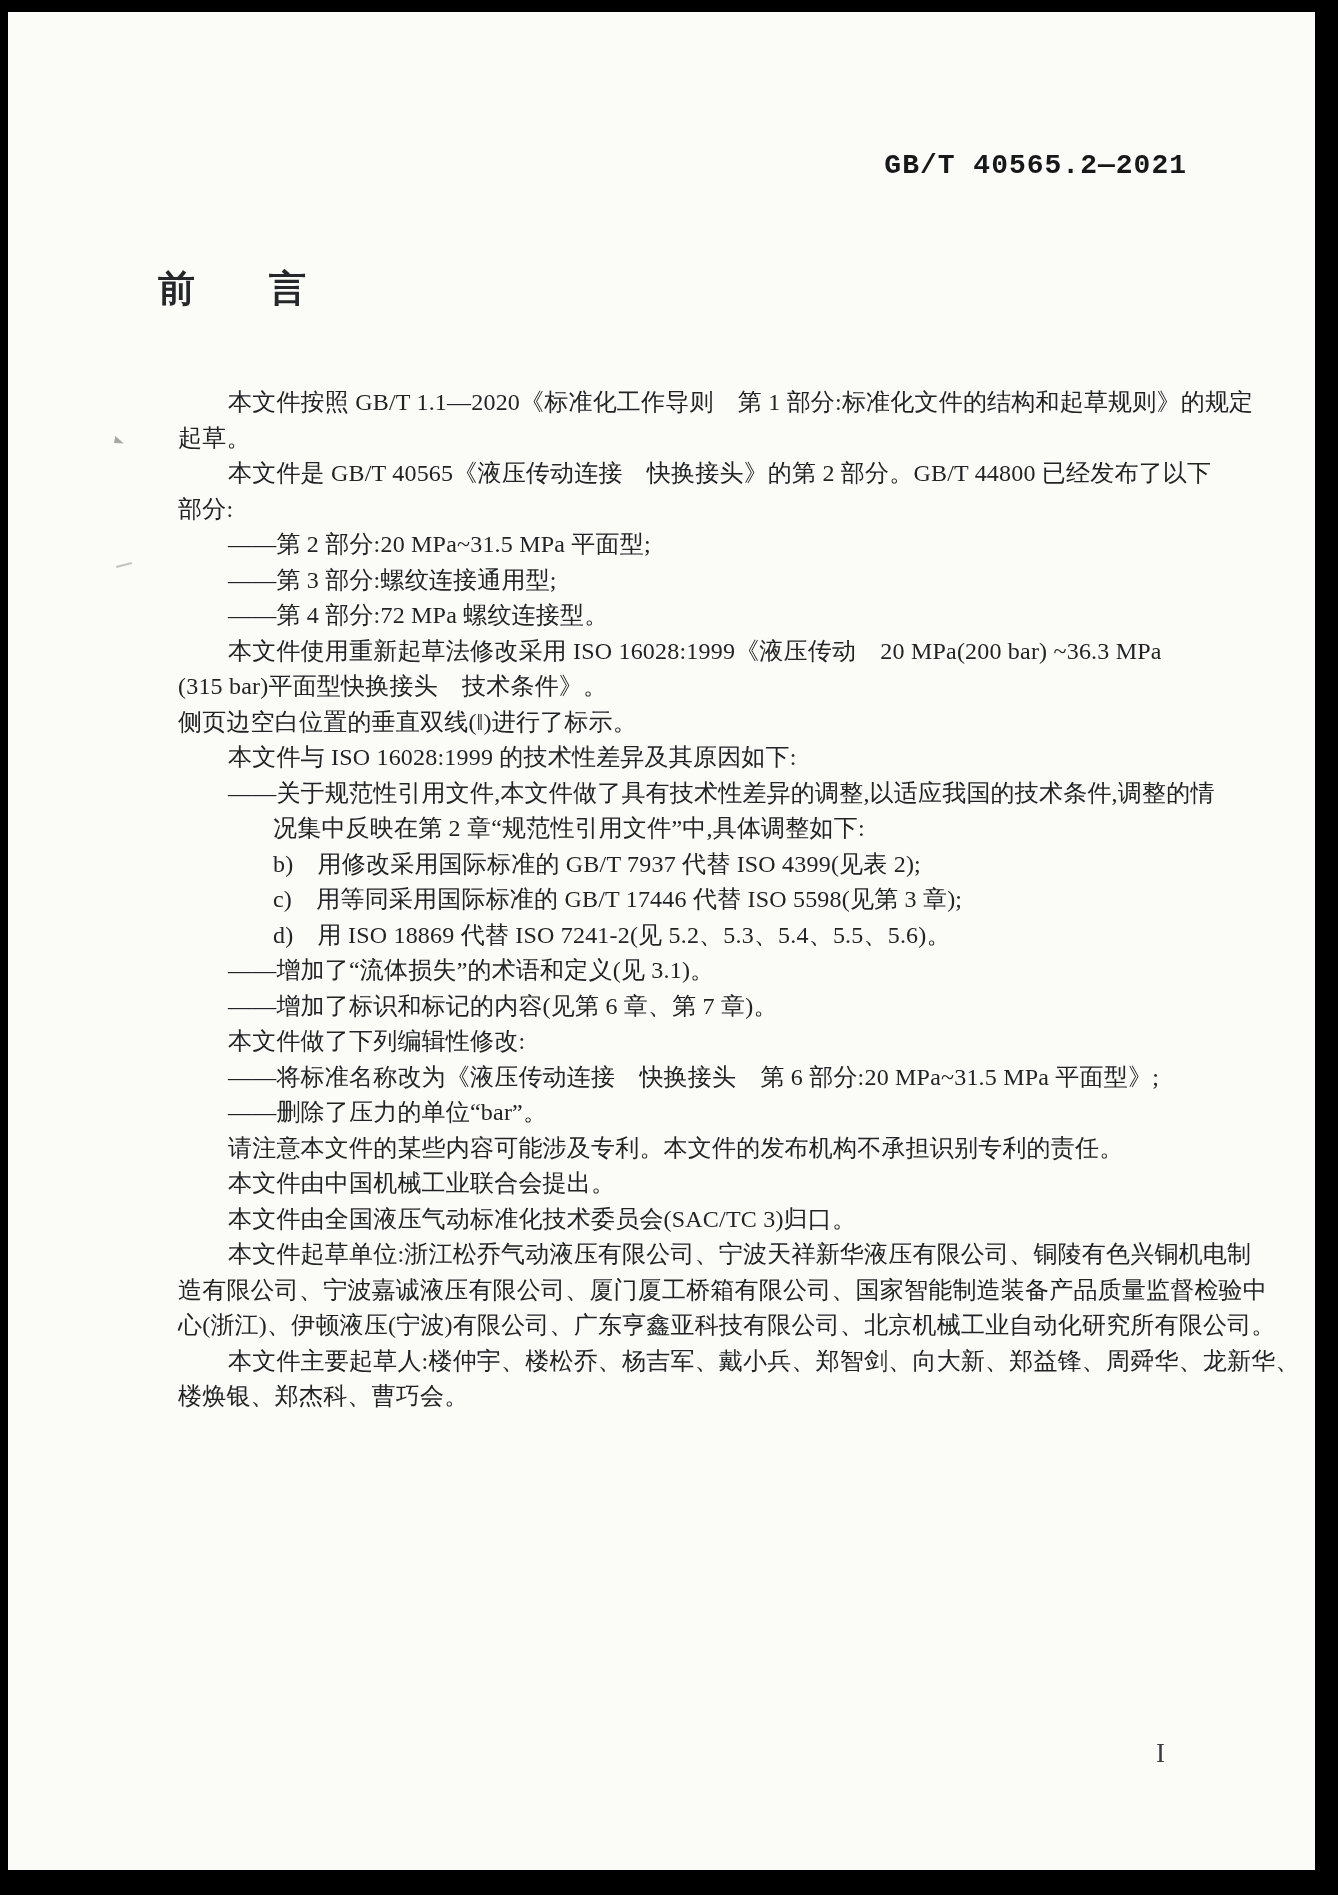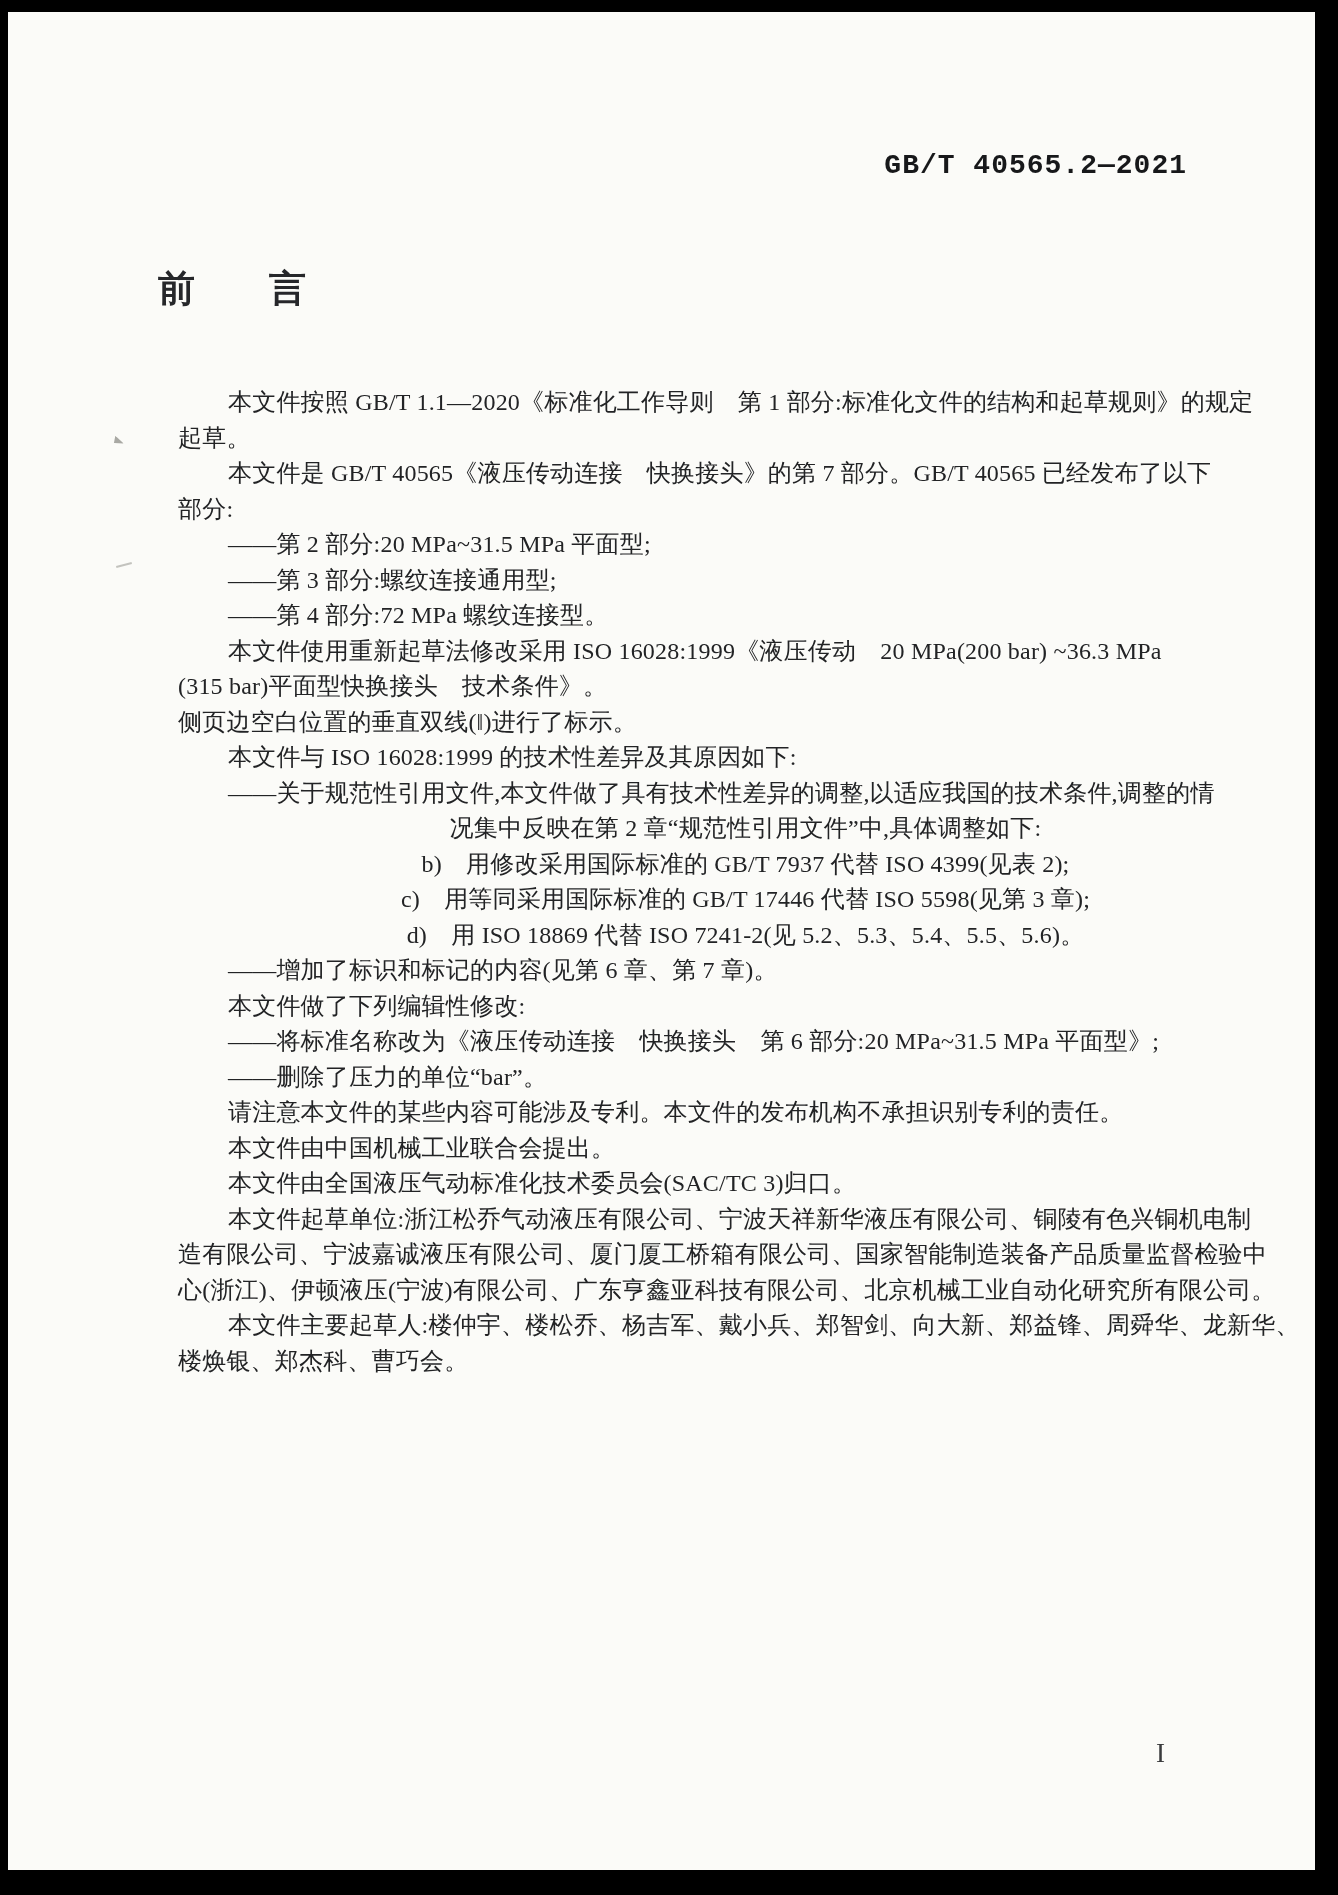--- a/index.html
+++ b/index.html
@@ -55,21 +55,21 @@
     white-space: nowrap;
     height: 35.5px;
     line-height: 35.5px;
     font-size: 24px;
     color: #222325;
     letter-spacing: 0.2px;
     margin-left: 20px;
   }
   .ind0 { padding-left: 0; }
   .ind1 { padding-left: 50px; }
-  .ind2 { padding-left: 95px; text-align: center; }
+  .ind2 { padding-left: 95px; }
   .page-num {
     position: absolute;
     top: 1726px;
     left: 1148px;
     font-size: 27px;
     color: #3a3b3d;
   }
   .artifact {
     position: absolute;
     background: #b9b9b4;
@@ -97,34 +97,35 @@
 
 <div class="page">
 
   <div class="header-code">GB/T 40565.2—2021</div>
 
   <div class="doc-title">前　　言</div>
 
   <div class="content">
       <div class="line ind1">本文件按照 GB/T 1.1—2020《标准化工作导则　第 1 部分:标准化文件的结构和起草规则》的规定</div>
       <div class="line ind0">起草。</div>
-      <div class="line ind1">本文件是 GB/T 40565《液压传动连接　快换接头》的第 7 部分。GB/T 40565 已经发布了以下</div>
+      <div class="line ind1">本文件是 GB/T 40565《液压传动连接　快换接头》的第 2 部分。GB/T 44800 已经发布了以下</div>
       <div class="line ind0">部分:</div>
       <div class="line ind1">——第 2 部分:20 MPa~31.5 MPa 平面型;</div>
       <div class="line ind1">——第 3 部分:螺纹连接通用型;</div>
       <div class="line ind1">——第 4 部分:72 MPa 螺纹连接型。</div>
       <div class="line ind1">本文件使用重新起草法修改采用 ISO 16028:1999《液压传动　20 MPa(200 bar) ~36.3 MPa</div>
       <div class="line ind0">(315 bar)平面型快换接头　技术条件》。</div>
       <div class="line ind0">侧页边空白位置的垂直双线(‖)进行了标示。</div>
       <div class="line ind1">本文件与 ISO 16028:1999 的技术性差异及其原因如下:</div>
       <div class="line ind1">——关于规范性引用文件,本文件做了具有技术性差异的调整,以适应我国的技术条件,调整的情</div>
       <div class="line ind2">况集中反映在第 2 章“规范性引用文件”中,具体调整如下:</div>
       <div class="line ind2">b)　用修改采用国际标准的 GB/T 7937 代替 ISO 4399(见表 2);</div>
       <div class="line ind2">c)　用等同采用国际标准的 GB/T 17446 代替 ISO 5598(见第 3 章);</div>
       <div class="line ind2">d)　用 ISO 18869 代替 ISO 7241-2(见 5.2、5.3、5.4、5.5、5.6)。</div>
+      <div class="line ind1">——增加了“流体损失”的术语和定义(见 3.1)。</div>
       <div class="line ind1">——增加了标识和标记的内容(见第 6 章、第 7 章)。</div>
       <div class="line ind1">本文件做了下列编辑性修改:</div>
       <div class="line ind1">——将标准名称改为《液压传动连接　快换接头　第 6 部分:20 MPa~31.5 MPa 平面型》;</div>
       <div class="line ind1">——删除了压力的单位“bar”。</div>
       <div class="line ind1">请注意本文件的某些内容可能涉及专利。本文件的发布机构不承担识别专利的责任。</div>
       <div class="line ind1">本文件由中国机械工业联合会提出。</div>
       <div class="line ind1">本文件由全国液压气动标准化技术委员会(SAC/TC 3)归口。</div>
       <div class="line ind1">本文件起草单位:浙江松乔气动液压有限公司、宁波天祥新华液压有限公司、铜陵有色兴铜机电制</div>
       <div class="line ind0">造有限公司、宁波嘉诚液压有限公司、厦门厦工桥箱有限公司、国家智能制造装备产品质量监督检验中</div>
       <div class="line ind0">心(浙江)、伊顿液压(宁波)有限公司、广东亨鑫亚科技有限公司、北京机械工业自动化研究所有限公司。</div>

